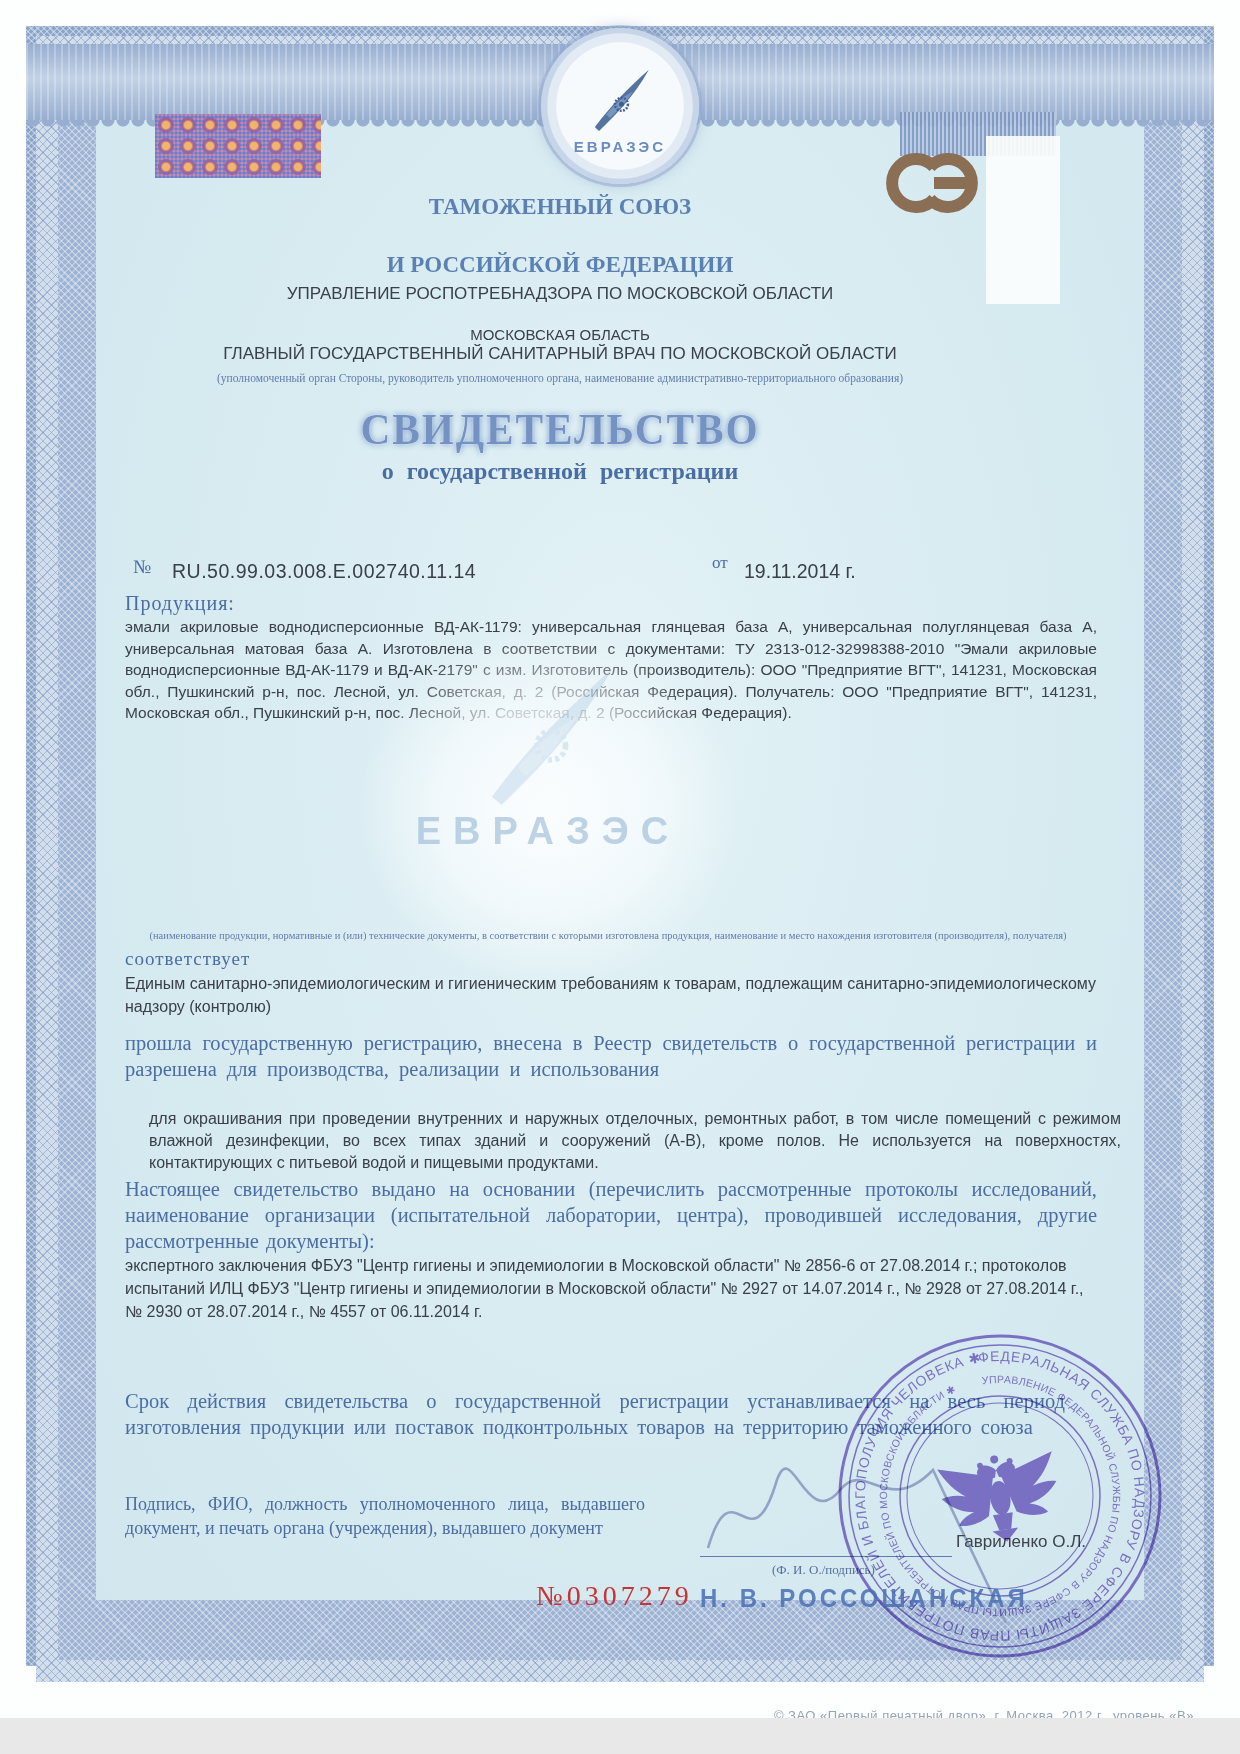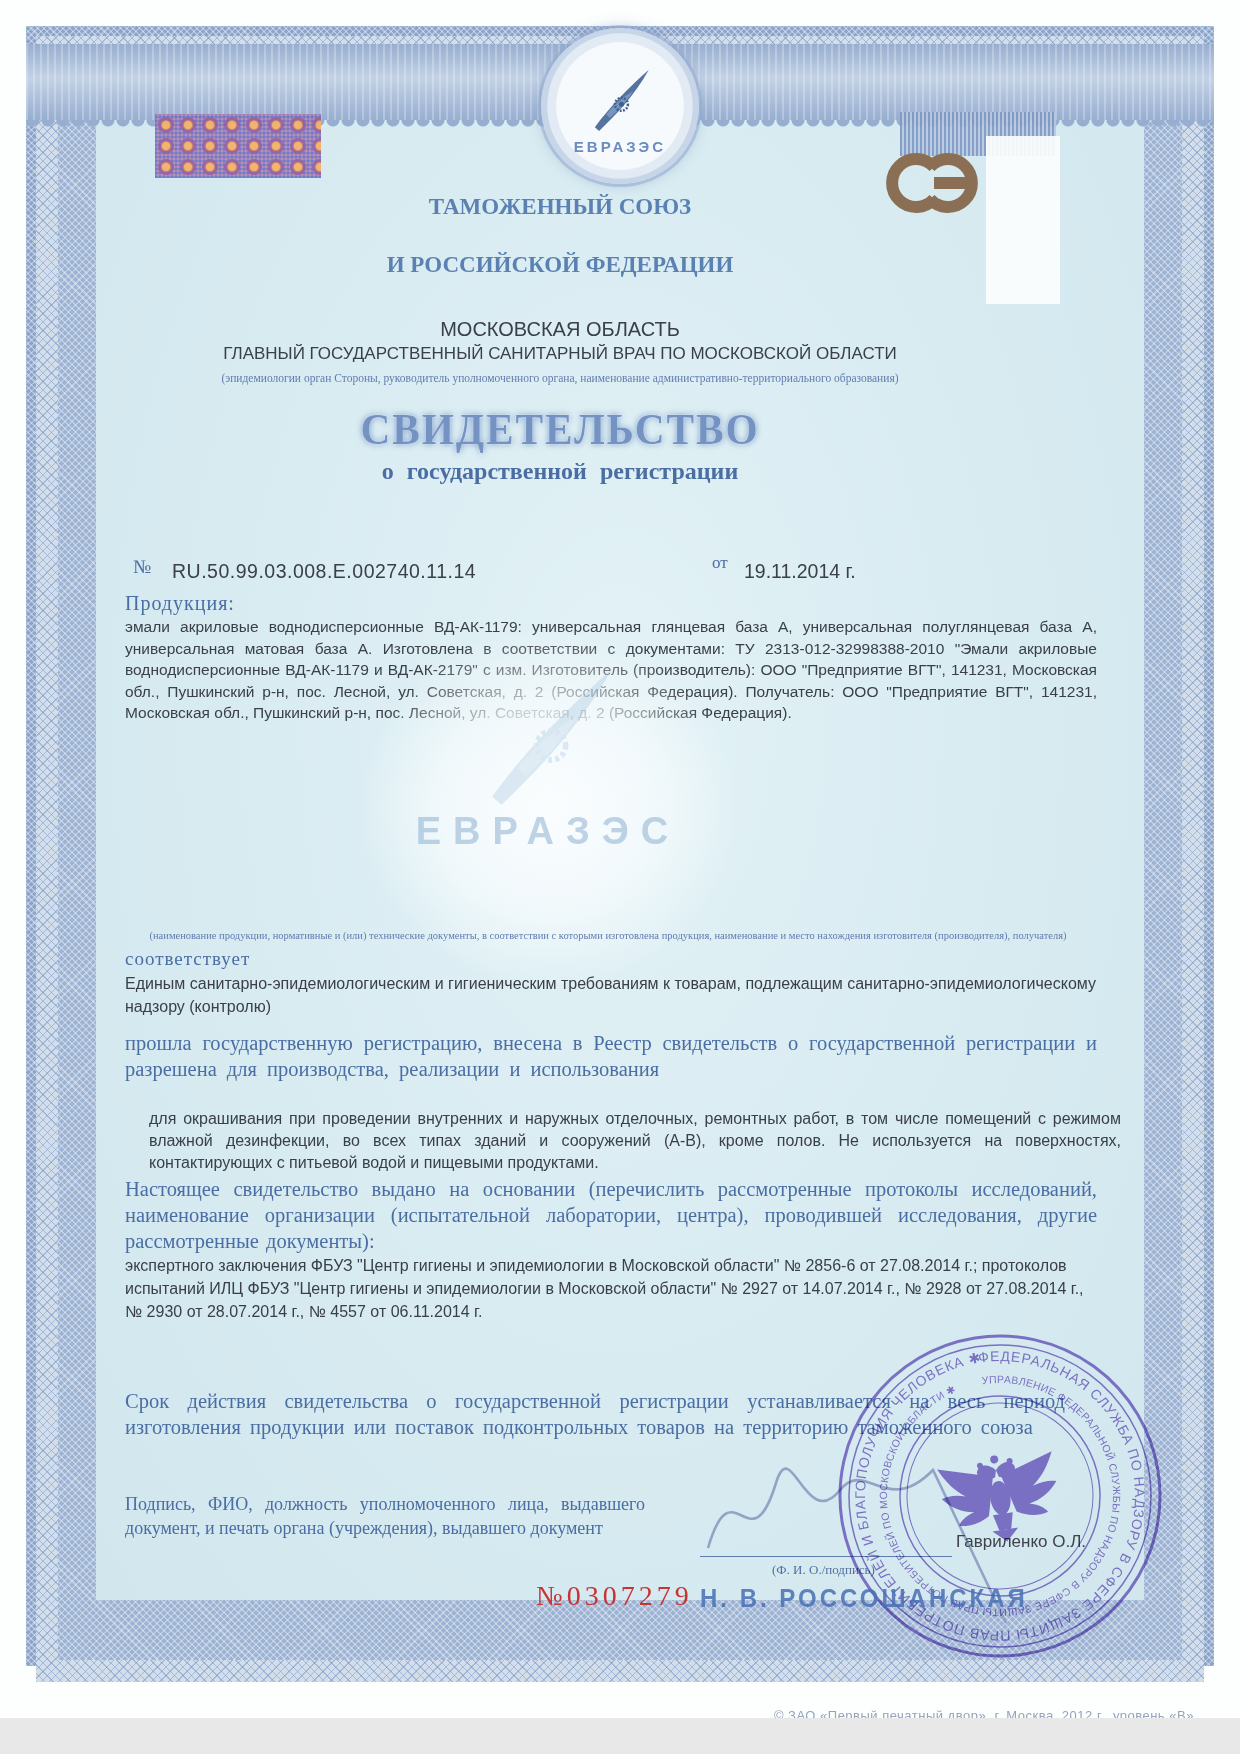--- a/index.html
+++ b/index.html
@@ -109,23 +109,24 @@
   </div>
 
   <svg class="se-mark" viewBox="0 0 112 70">
     <path d="M 62,19 A 24,24 0 1 0 62,51" fill="none" stroke="#8b6f54" stroke-width="12"></path>
     <path d="M 58,19 A 24,24 0 1 1 58,51" fill="none" stroke="#8b6f54" stroke-width="12"></path>
     <line x1="62" y1="35" x2="95" y2="35" stroke="#8b6f54" stroke-width="12"></line>
   </svg>
 
   <div class="abs ctr hdr-serif" style="top:194px;font-size:23px;">ТАМОЖЕННЫЙ СОЮЗ</div>
   <div class="abs ctr hdr-serif" style="top:252px;font-size:23px;">И РОССИЙСКОЙ ФЕДЕРАЦИИ</div>
+  <div class="abs ctr sans-dark" style="top:284px;font-size:17px;">УПРАВЛЕНИЕ РОСПОТРЕБНАДЗОРА ПО МОСКОВСКОЙ ОБЛАСТИ</div>
   <div class="abs ctr sans-dark" style="top:305px;font-size:17px;margin-top:39px;">ГЛАВНЫЙ ГОСУДАРСТВЕННЫЙ САНИТАРНЫЙ ВРАЧ ПО МОСКОВСКОЙ ОБЛАСТИ</div>
-  <div class="abs ctr sans-dark" style="top:318px;font-size:20px;">МОСКОВСКАЯ ОБЛАСТЬ</div>
-  <div class="abs ctr caption" style="top:372px;font-size:11.5px;">(эпидемиологии орган Стороны, руководитель уполномоченного органа, наименование административно-территориального образования)</div>
+  <div class="abs ctr sans-dark" style="top:326px;font-size:15px;">МОСКОВСКАЯ ОБЛАСТЬ</div>
+  <div class="abs ctr caption" style="top:372px;font-size:11.5px;">(уполномоченный орган Стороны, руководитель уполномоченного органа, наименование административно-территориального образования)</div>
 
   <div class="abs doc-title" style="top:404px;">СВИДЕТЕЛЬСТВО</div>
   <div class="abs ctr hdr-serif" style="top:458px;font-size:24px;word-spacing:7px;color:#4a6da3;">о государственной регистрации</div>
 
   <div class="abs serifblue" style="left:133px;top:556px;font-size:19px;">№</div>
   <div class="abs sans-dark" style="left:172px;top:560px;font-size:19.5px;letter-spacing:.5px;">RU.50.99.03.008.E.002740.11.14</div>
   <div class="abs serifblue" style="left:712px;top:553px;font-size:17px;">от</div>
   <div class="abs sans-dark" style="left:744px;top:560px;font-size:19.5px;">19.11.2014 г.</div>
 
   <div class="abs serifblue" style="left:125px;top:592px;font-size:20px;letter-spacing:1px;">Продукция:</div>

